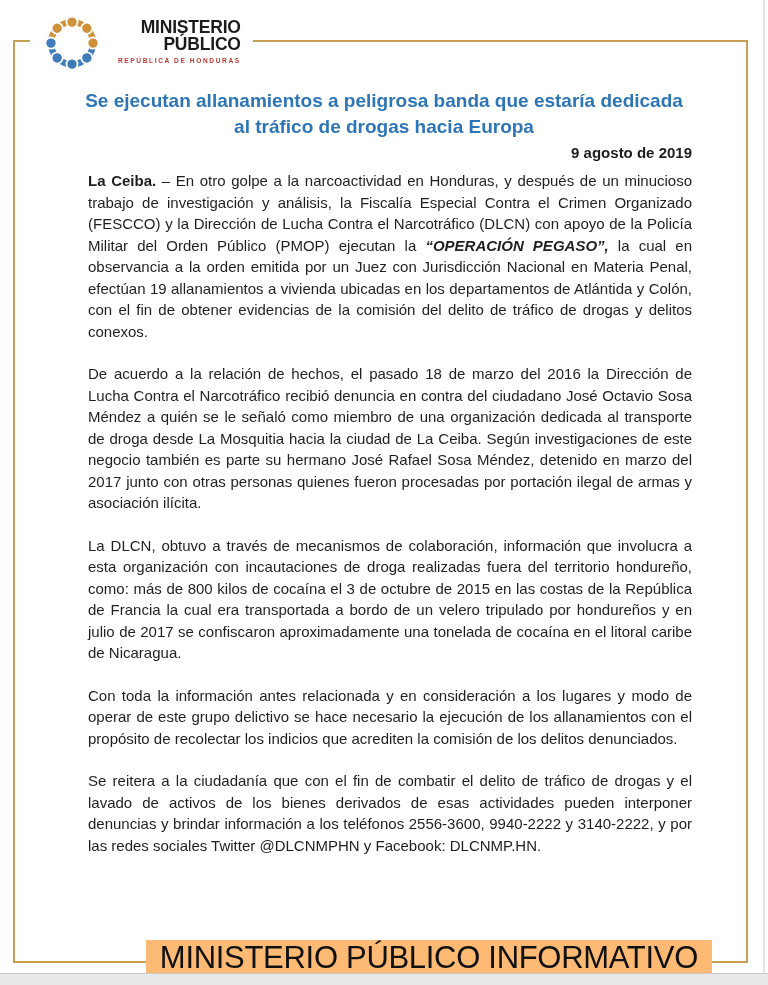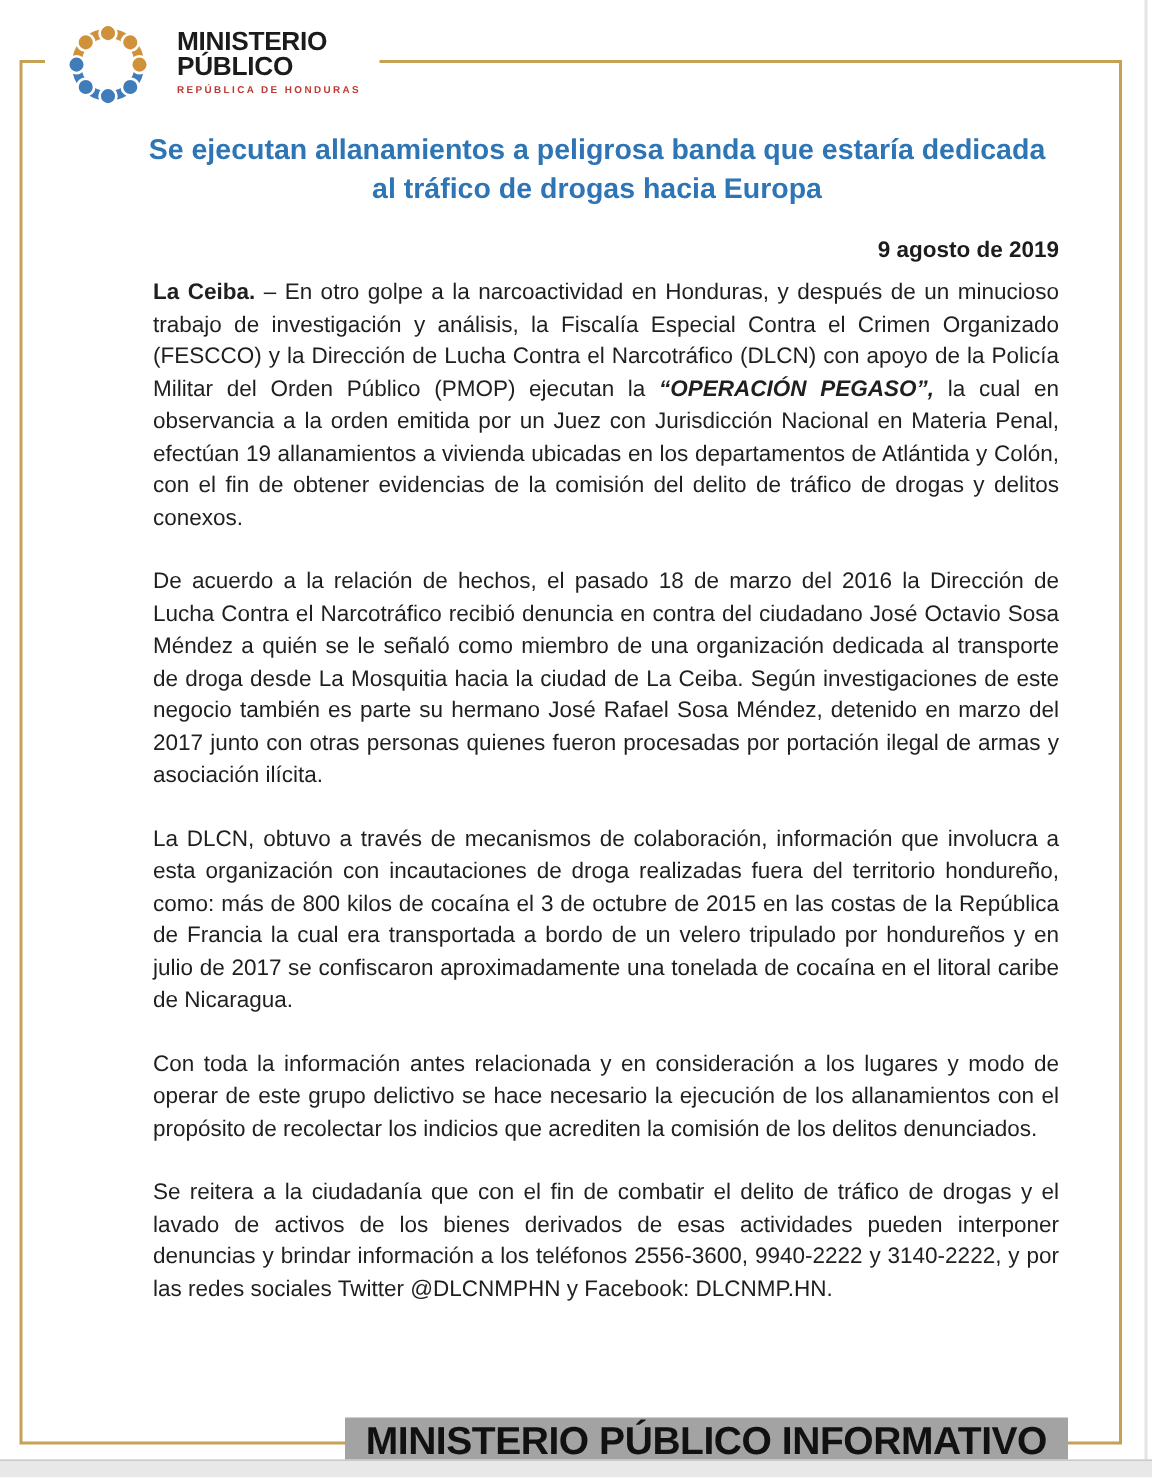--- a/index.html
+++ b/index.html
@@ -19,64 +19,65 @@
     z-index:1;
   }
   
   .logo-block{
     position:absolute;
     left:30px;top:4px;
     background:#ffffff;
     padding:2px 12px 2px 6px;
     display:flex;align-items:center;
     z-index:2;
+    text-align:right;
   }
   .logo-svg{width:72px;height:70px;display:block;}
   .org-text{margin-left:10px;display:flex;flex-direction:column;}
   .org-name{
     font-size:17.5px;font-weight:800;line-height:17px;
     letter-spacing:-0.2px;color:#1b1b1b;white-space:nowrap;
   }
   .org-sub{
     margin-top:4px;
     font-size:6.6px;font-weight:700;letter-spacing:1.6px;
     color:#be3a34;white-space:nowrap;
   }
   
   .content{
     position:absolute;
-    left:90px;top:88px;width:616px;
+    left:76px;top:88px;width:616px;
     z-index:2;
   }
   .title{
     color:#2e75b6;
     font-size:19px;font-weight:700;
     text-align:center;line-height:26px;
     margin:0 0 2px 0;
   }
   .date{
     text-align:right;
     font-size:15px;font-weight:700;color:#1c1c1c;
-    margin:18px 0 9px 0;
+    margin:4px 0 9px 0;
   }
   .article p{
     margin:0 0 21px 12px;
     font-size:15px;line-height:21.5px;
     color:#1f1f1f;
     text-align:justify;
   }
   .bold{font-weight:700;}
   .boldital{font-weight:700;font-style:italic;}
   
   .footer-banner{
     position:absolute;
     right:56px;bottom:9px;
-    background:#a3a3a3;
+    background:#fdba74;
     padding:0 14px;
-    font-size:26px;font-weight:700;letter-spacing:-0.3px;
+    font-size:31px;font-weight:400;letter-spacing:-0.3px;
     color:#111;white-space:nowrap;
     z-index:2;
   }
   
   .bottom-strip{
     position:absolute;left:0;right:0;bottom:0;height:11px;
     background:#e8e8e8;border-top:1px solid #c9c9c9;
     z-index:3;
   }
   .right-edge{

